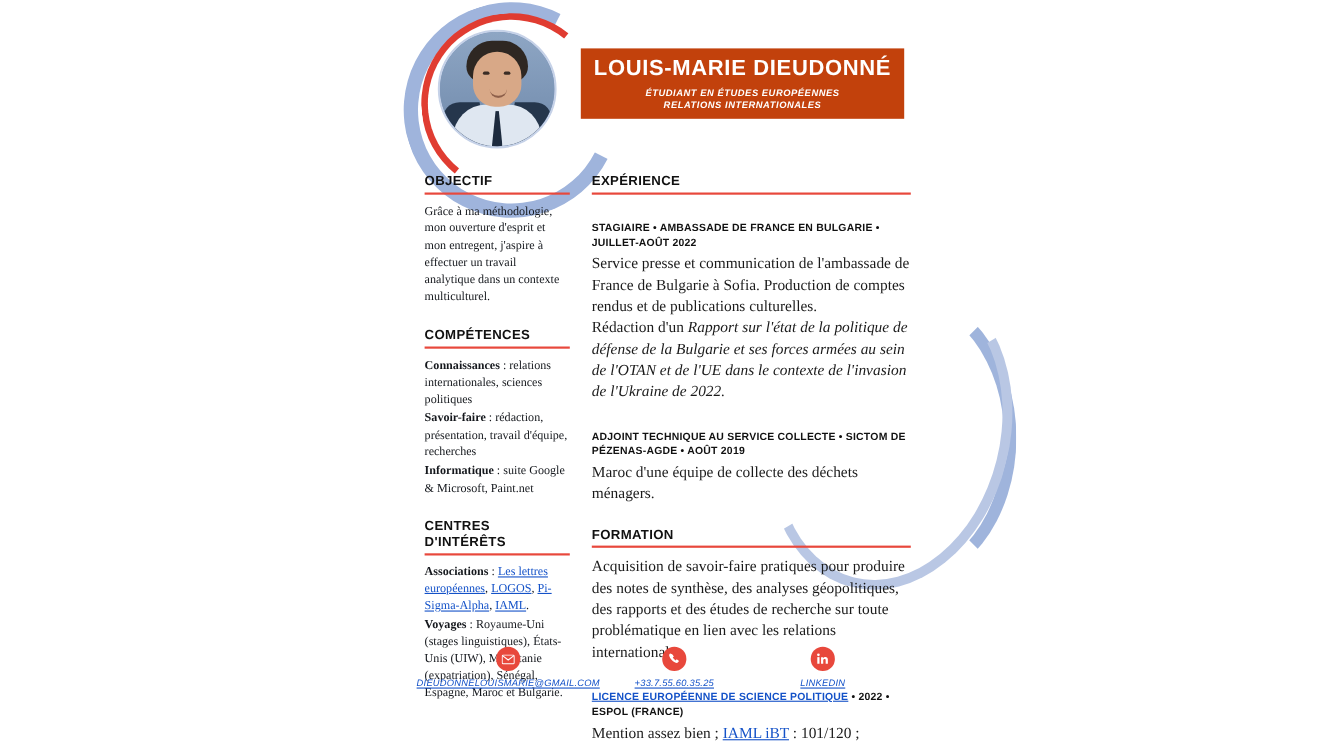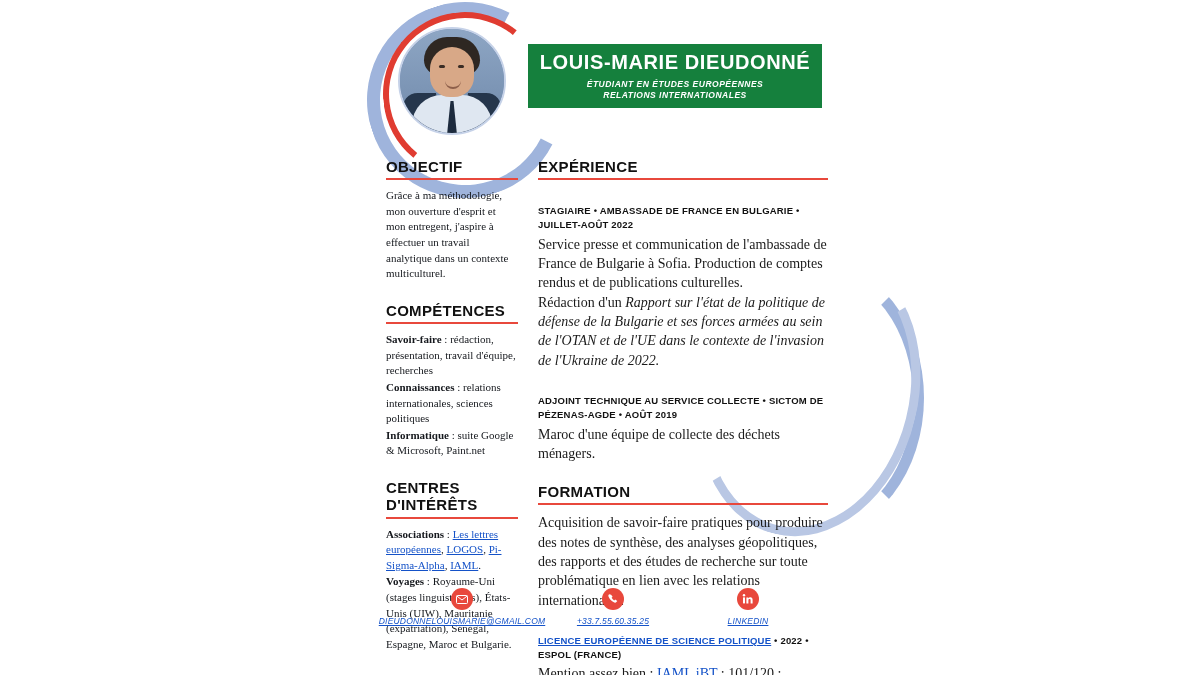--- a/index.html
+++ b/index.html
@@ -113,21 +113,21 @@
     position: absolute; left: 47px; top: 72px;
     width: 10px; height: 34px;
     background: #1d2b3e;
     clip-path: polygon(35% 0, 65% 0, 100% 100%, 0 100%);
   }
 
   #name-banner {
     position: absolute;
     left: 528px; top: 44px;
     width: 294px; height: 64px;
-    background: #15803d;
+    background: #c2410c;
     color: #ffffff;
     display: flex;
     flex-direction: column;
     align-items: center;
     justify-content: center;
   }
   #name-banner .name {
     font-family: "Liberation Sans", sans-serif;
     font-weight: bold;
     font-size: 20px;
@@ -153,21 +153,21 @@
   }
   #right-col {
     position: absolute;
     left: 538px; top: 158px;
     width: 290px;
   }
 
   .sec-title {
     font-family: "Liberation Sans", sans-serif;
     font-weight: bold;
-    font-size: 15px;
+    font-size: 12px;
     letter-spacing: 0.3px;
     color: #111;
     margin: 0 0 3px 0;
     line-height: 1.15;
   }
   .sec-rule {
     height: 2px;
     background: #e8483c;
     margin-bottom: 8px;
   }
@@ -282,24 +282,24 @@
     <div class="sec-title">OBJECTIF</div>
     <div class="sec-rule"></div>
     <div class="body-text">Grâce à ma méthodologie, mon ouverture d'esprit et mon entregent, j'aspire à effectuer un travail analytique dans un contexte multiculturel.</div>
   </div>
 
   <div class="block">
     <div class="sec-title">COMPÉTENCES</div>
     <div class="sec-rule"></div>
     <div class="body-text">
       <div class="kv">
+        <b>Connaissances</b><span> : relations internationales, sciences politiques</span>
+      </div>
+      <div class="kv">
         <b>Savoir-faire</b><span> : rédaction, présentation, travail d'équipe, recherches</span>
-      </div>
-      <div class="kv">
-        <b>Connaissances</b><span> : relations internationales, sciences politiques</span>
       </div>
       <div class="kv">
         <b>Informatique</b><span> : suite Google &amp; Microsoft, Paint.net</span>
       </div>
     </div>
   </div>
 
   <div class="block">
     <div class="sec-title">
       <span>CENTRES</span><br>

